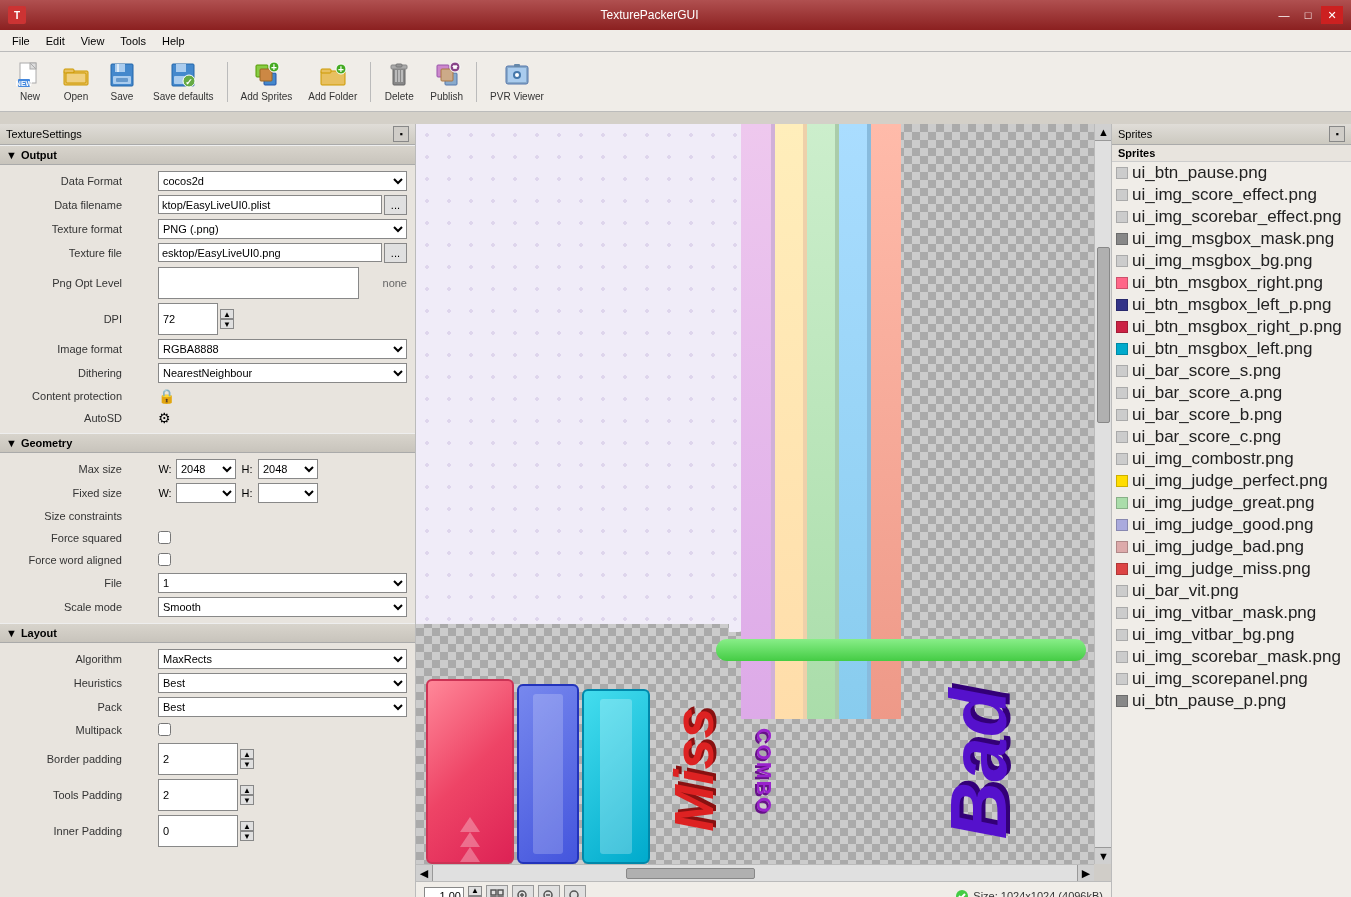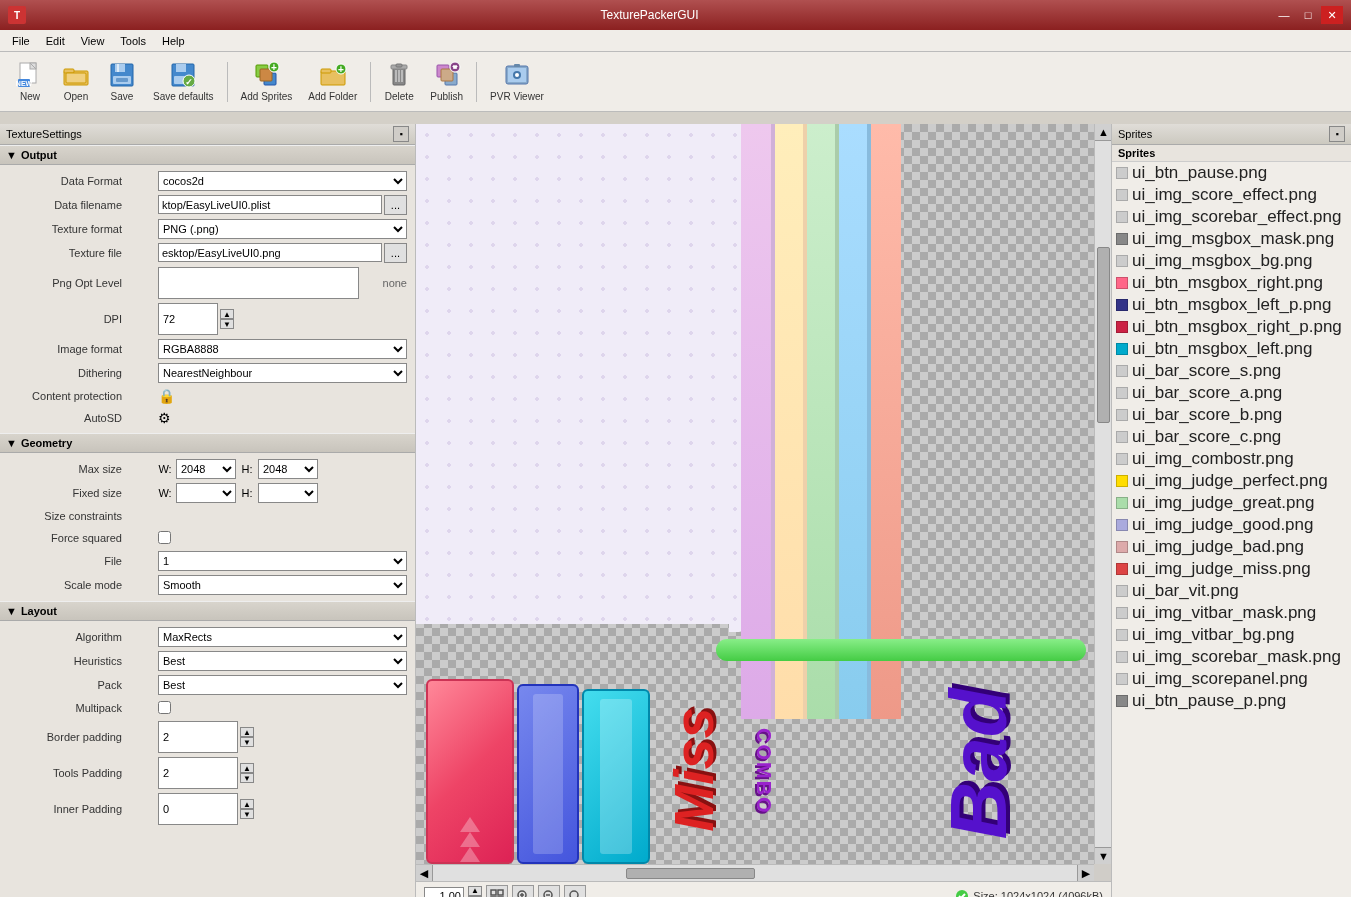--- a/index.html
+++ b/index.html
@@ -437,20 +437,26 @@
           <span class="form-label">Size constraints</span>
         </div>
 
         <div class="form-row">
           <span class="form-label">Force squared</span>
           <div class="form-control">
             <input type="checkbox" class="checkbox-fc" style="">
           </div>
         </div>
 
+        <div class="form-row">
+          <span class="form-label">Force word aligned</span>
+          <div class="form-control">
+            <input type="checkbox" class="checkbox-fc" style="">
+          </div>
+        </div>
 
         <div class="form-row">
           <span class="form-label">File</span>
           <div class="form-control">
             <select class="fc">
               <option>1</option>
             </select>
           </div>
         </div>
 

